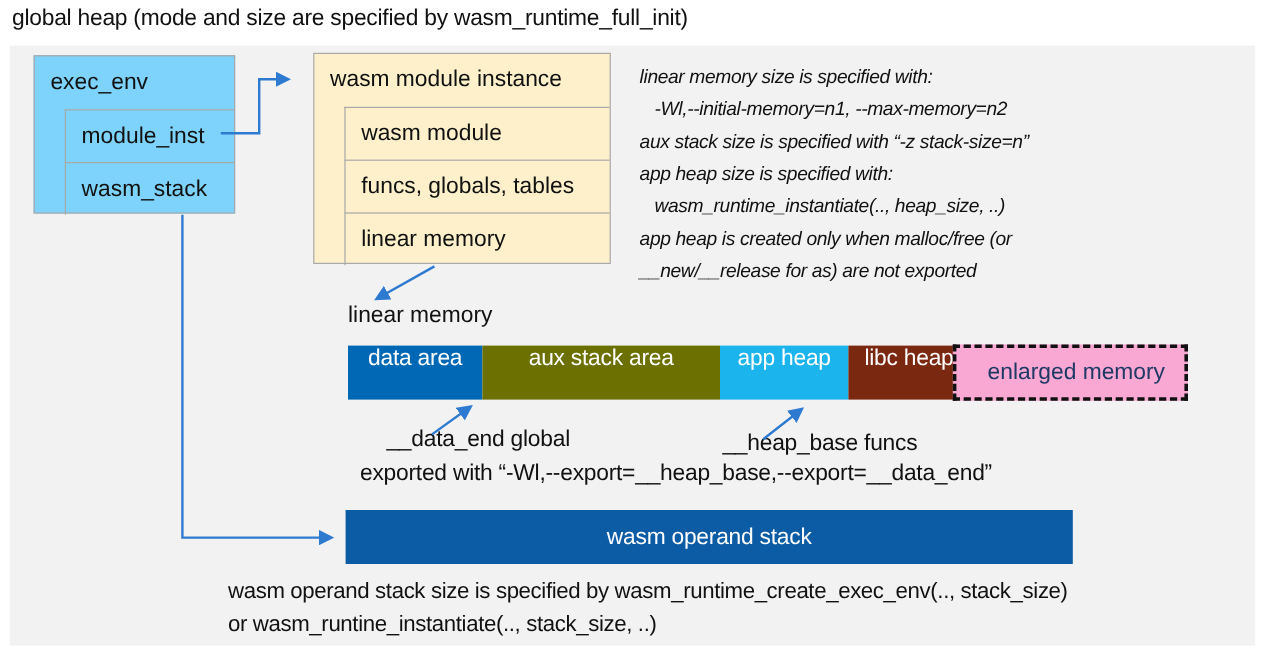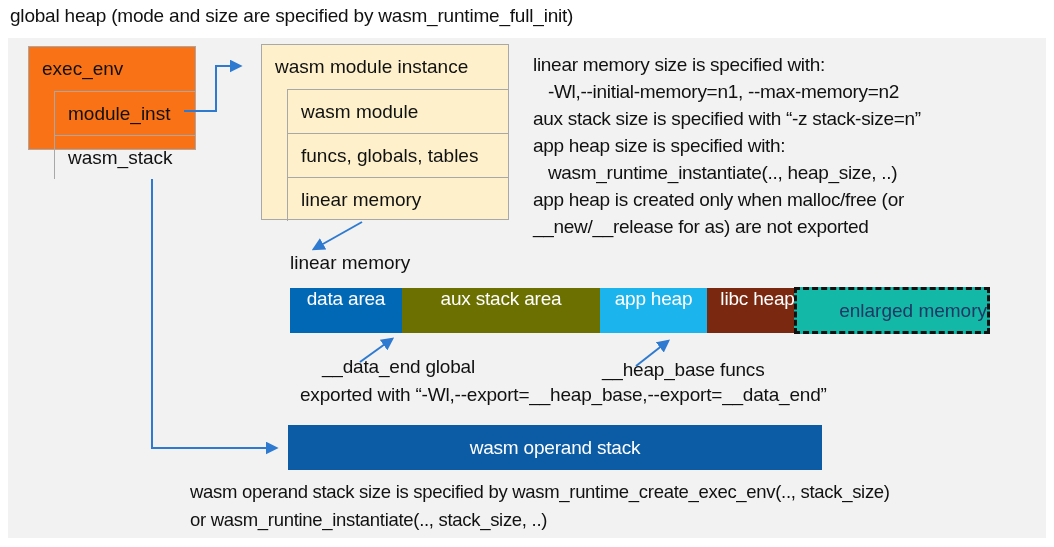--- a/index.html
+++ b/index.html
@@ -7,44 +7,44 @@
   .abs{position:absolute;}
   .page{position:relative;width:1054px;height:547px;}
   .title{left:10px;top:5px;font-size:19px;font-weight:500;letter-spacing:-0.2px;}
   .panel{left:8px;top:38px;width:1038px;height:500px;background:#F2F2F2;}
   
   .struct-box{border:1px solid #A8A8A8;box-sizing:border-box;}
   .struct-header{height:44px;display:flex;align-items:center;padding-left:13px;font-size:19px;box-sizing:border-box;}
   .struct-row{height:44px;margin-left:25px;border-left:1px solid #A8A8A8;border-top:1px solid #A8A8A8;
     display:flex;align-items:center;padding-left:13px;font-size:19px;box-sizing:border-box;}
   
-  .notes{font-size:19px;letter-spacing:-0.3px;}
+  .notes{font-size:16px;letter-spacing:-0.3px;font-style:italic;}
   .notes .line{white-space:pre;height:27px;line-height:27px;}
   .notes-bottom{font-size:18.5px;letter-spacing:-0.3px;}
   .notes-bottom .line{white-space:pre;height:28px;line-height:28px;}
   
   .mem-label{font-size:19px;}
   .mem-bar{display:flex;height:45px;}
   .seg{display:flex;justify-content:center;color:#fff;font-size:19px;letter-spacing:-0.2px;box-sizing:border-box;}
-  .enlarged{border:3px dashed #111;background:#14b8a6;display:flex;align-items:center;justify-content:flex-end;
+  .enlarged{border:3px dashed #111;background:#f9a8d4;display:flex;align-items:center;justify-content:flex-start;
     color:#1F3864;font-size:19px;box-sizing:border-box;padding-left:26px;}
   .anno{font-size:19px;letter-spacing:-0.2px;white-space:pre;}
   .operand{display:flex;align-items:center;justify-content:center;color:#fff;font-size:19px;letter-spacing:-0.2px;}
   svg.arrows{left:0;top:0;pointer-events:none;}
 </style>
 </head>
 <body>
 
 <div class="page">
 
   <div class="abs title">global heap (mode and size are specified by wasm_runtime_full_init)</div>
 
   <div class="abs panel"></div>
 
-  <div class="abs struct-box" style="left: 28px; top: 46px; width: 168px; height: 104px; background-color: #f97316;">
+  <div class="abs struct-box" style="left: 28px; top: 46px; width: 168px; height: 132px; background-color: #7dd3fc;">
     <div class="struct-header">exec_env</div>
     <div class="struct-row">
       <span>module_inst</span>
     </div>
     <div class="struct-row">
       <span>wasm_stack</span>
     </div>
   </div>
 
   <div class="abs struct-box" style="left: 261px; top: 44px; width: 248px; height: 176px; background-color: rgb(253, 240, 203);">
@@ -88,21 +88,21 @@
   </div>
 
   <div class="abs enlarged" style="left:794px;top:287px;width:196px;height:47px;">
     <span>enlarged memory</span>
   </div>
 
   <div class="abs anno" style="left:322px;top:356px;">__data_end global</div>
   <div class="abs anno" style="left:602px;top:359px;">__heap_base funcs</div>
   <div class="abs anno" style="left:300px;top:384px;">exported with “-Wl,--export=__heap_base,--export=__data_end”</div>
 
-  <div class="abs operand" style="left: 288px; top: 425px; width: 534px; height: 45px; background-color: rgb(11, 91, 165); align-items: center;">
+  <div class="abs operand" style="left: 288px; top: 425px; width: 606px; height: 45px; background-color: rgb(11, 91, 165); align-items: center;">
     <span>wasm operand stack</span>
   </div>
 
   <div class="abs notes-bottom" style="left:190px;top:478px;">
     <div class="line">wasm operand stack size is specified by wasm_runtime_create_exec_env(.., stack_size)</div>
     <div class="line">or wasm_runtine_instantiate(.., stack_size, ..)</div>
   </div>
 
   <svg class="abs arrows" width="1054" height="547" viewBox="0 0 1054 547">
     <defs>

